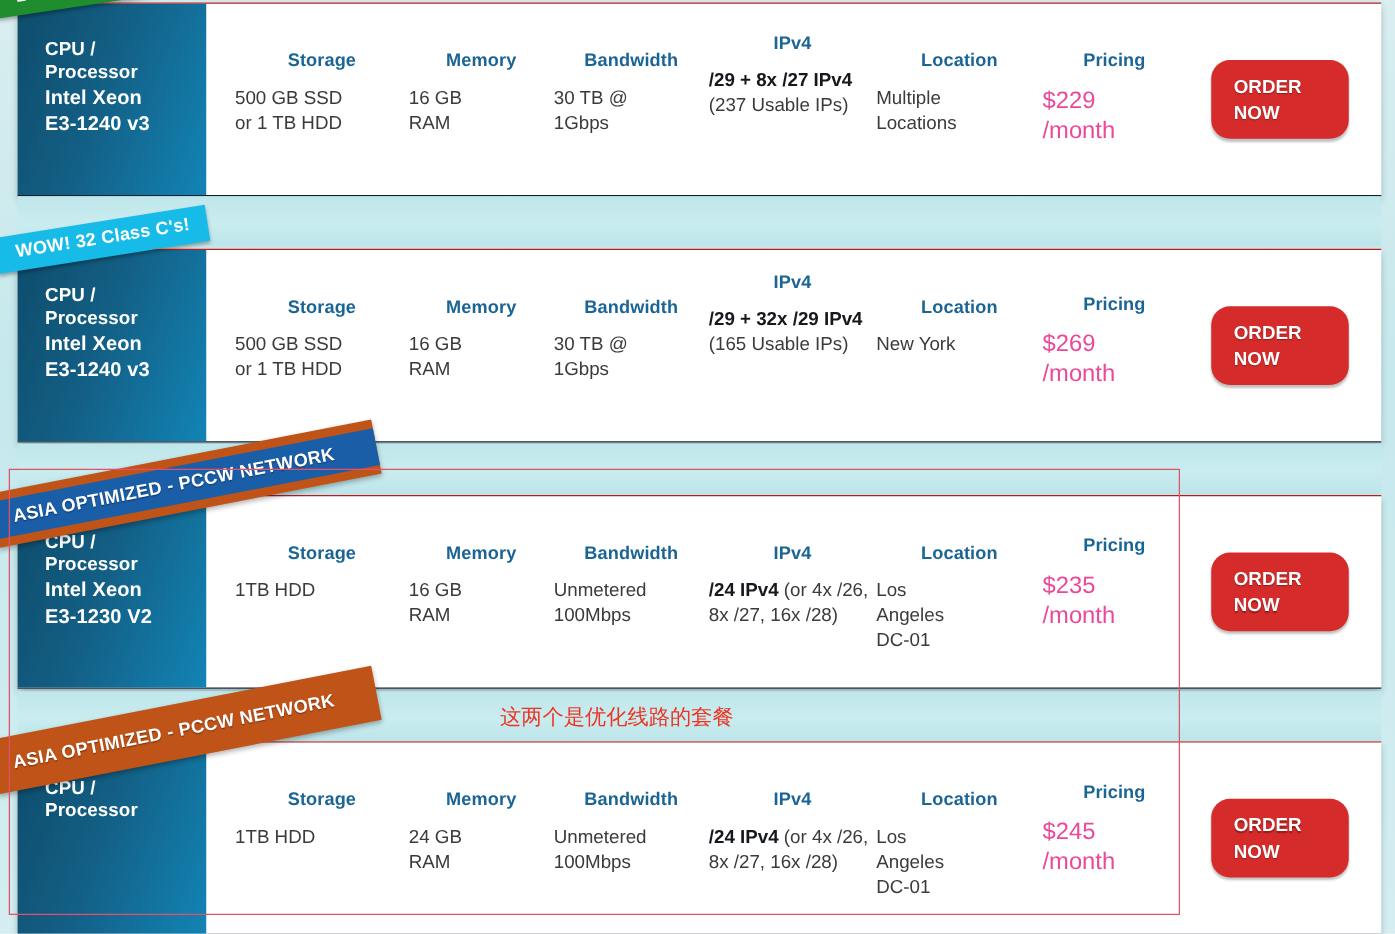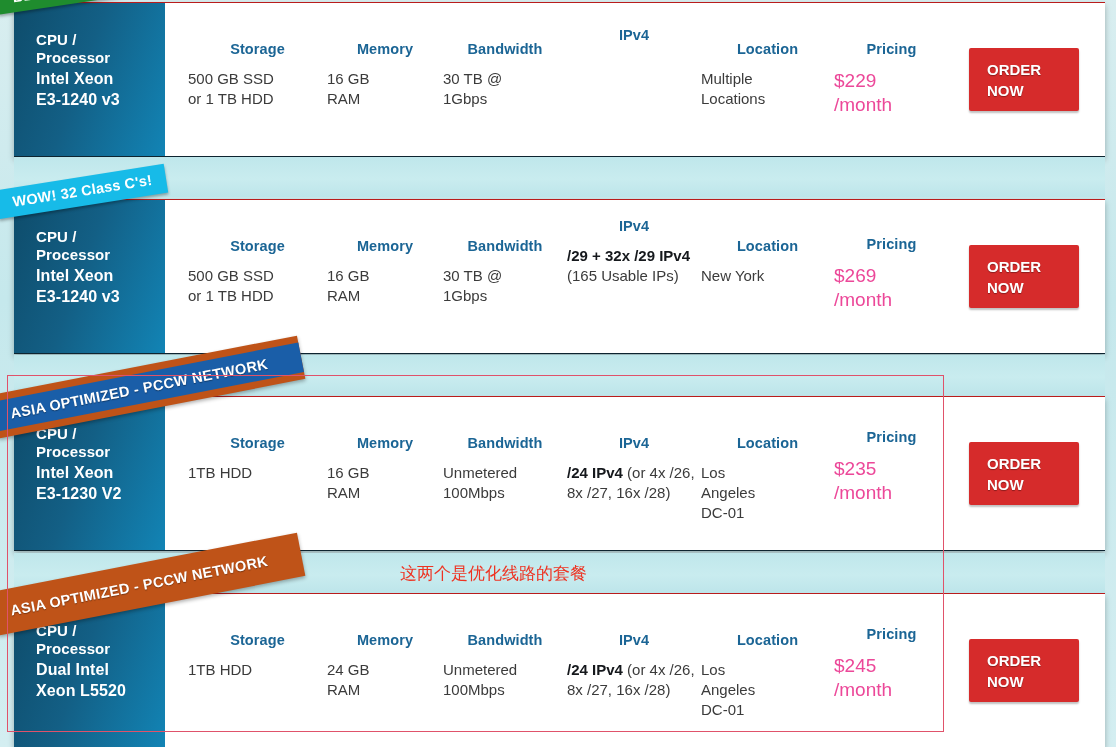--- a/index.html
+++ b/index.html
@@ -110,21 +110,21 @@
     align-items: center;
     justify-content: center;
     padding-right: 6px;
   }
 
   .order-btn {
     width: 110px;
     height: 63px;
     background: #d62b2b;
     border: none;
-    border-radius: 2px;
+    border-radius: 15px;
     color: #ffffff;
     font-size: 15px;
     font-weight: bold;
     line-height: 1.4;
     text-align: left;
     padding-left: 18px;
     cursor: pointer;
     text-shadow: 0 1px 1px rgba(0,0,0,0.35);
     box-shadow: 0 2px 2px rgba(0,0,0,0.25);
   }
@@ -258,20 +258,21 @@
       </div>
       <div class="spec col-bandwidth down">
         <div class="spec-label">Bandwidth</div>
         <div class="spec-value">
           <div>30 TB @</div>
           <div>1Gbps</div>
         </div>
       </div>
       <div class="spec col-ipv4 up">
         <div class="spec-label">IPv4</div>
+        <div class="spec-value"><b>/29 + 8x /27 IPv4</b><span> (237 Usable IPs)</span></div>
       </div>
       <div class="spec col-location down">
         <div class="spec-label">Location</div>
         <div class="spec-value">
           <div>Multiple</div>
           <div>Locations</div>
         </div>
       </div>
       <div class="spec col-pricing" style="padding-top:38px;">
         <div class="spec-label">Pricing</div>
@@ -418,24 +419,20 @@
     <div class="plan-cpu">
       <div class="ribbon">
         <div class="ribbon-inner">
           <span class="ribbon-text">ASIA OPTIMIZED - PCCW NETWORK</span>
         </div>
       </div>
       <div class="cpu-head">
         <div>CPU /</div>
         <div>Processor</div>
       </div>
-      <div class="cpu-model">
-        <div>Dual Intel</div>
-        <div>Xeon L5520</div>
-      </div>
     </div>
     <div class="plan-specs">
       <div class="spec col-storage down">
         <div class="spec-label">Storage</div>
         <div class="spec-value">
           <div>1TB HDD</div>
         </div>
       </div>
       <div class="spec col-memory down">
         <div class="spec-label">Memory</div>

